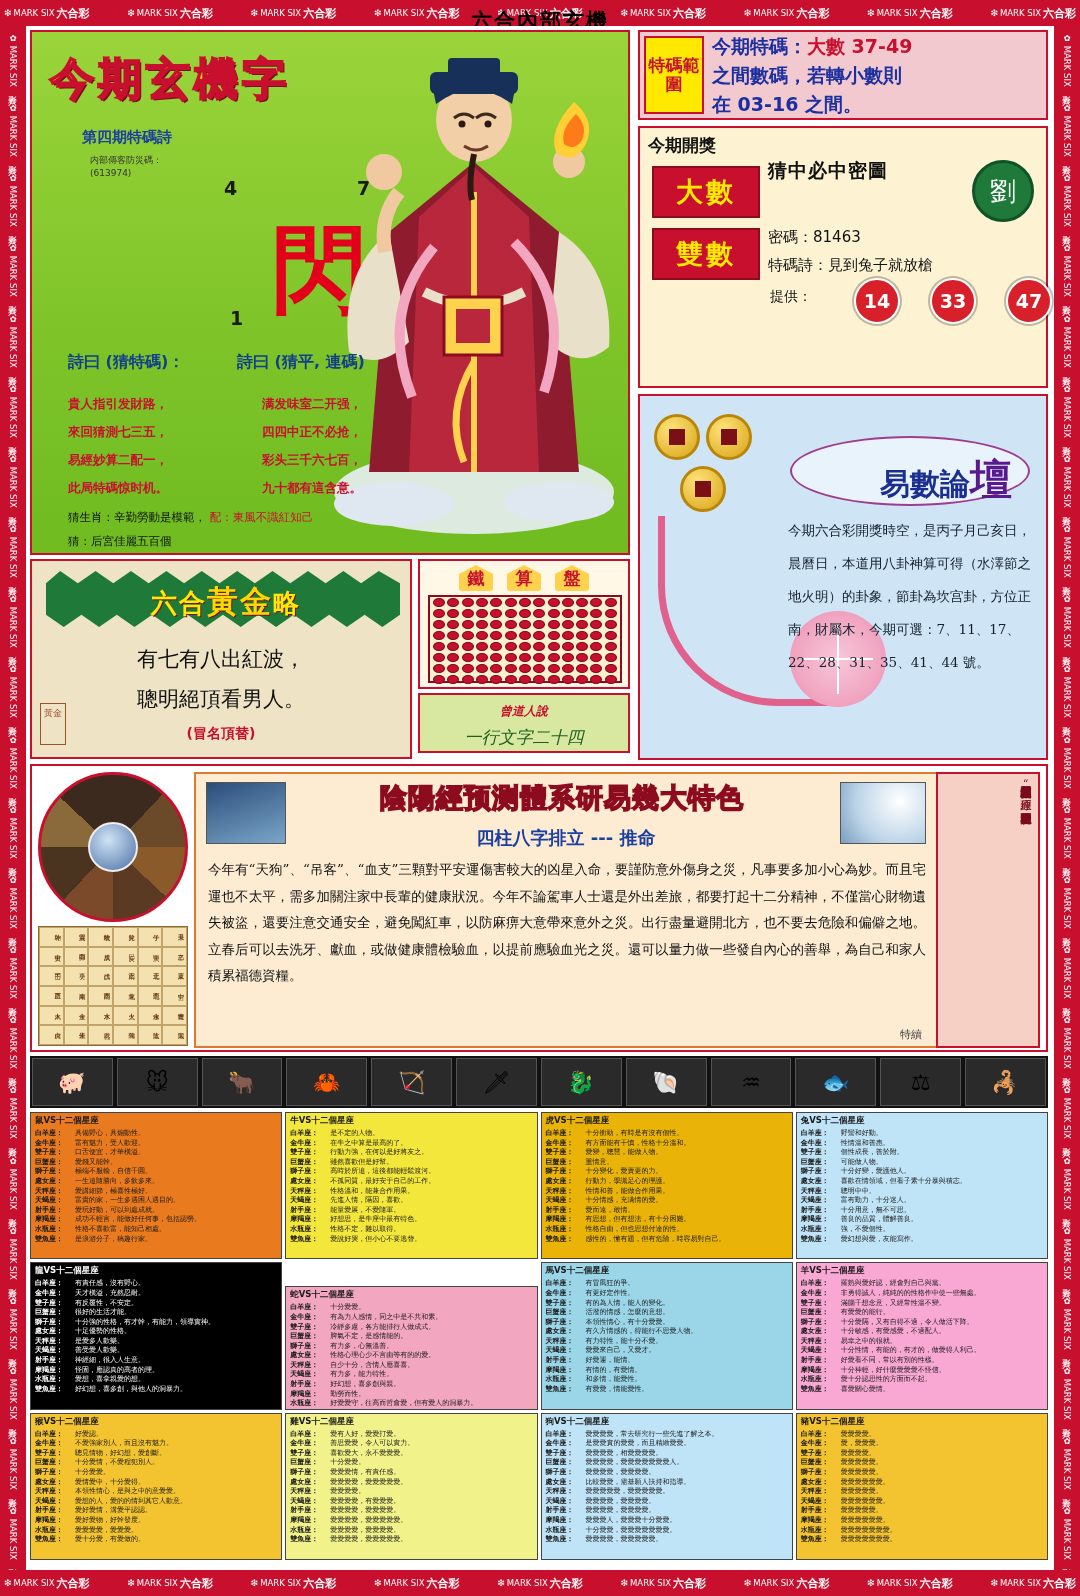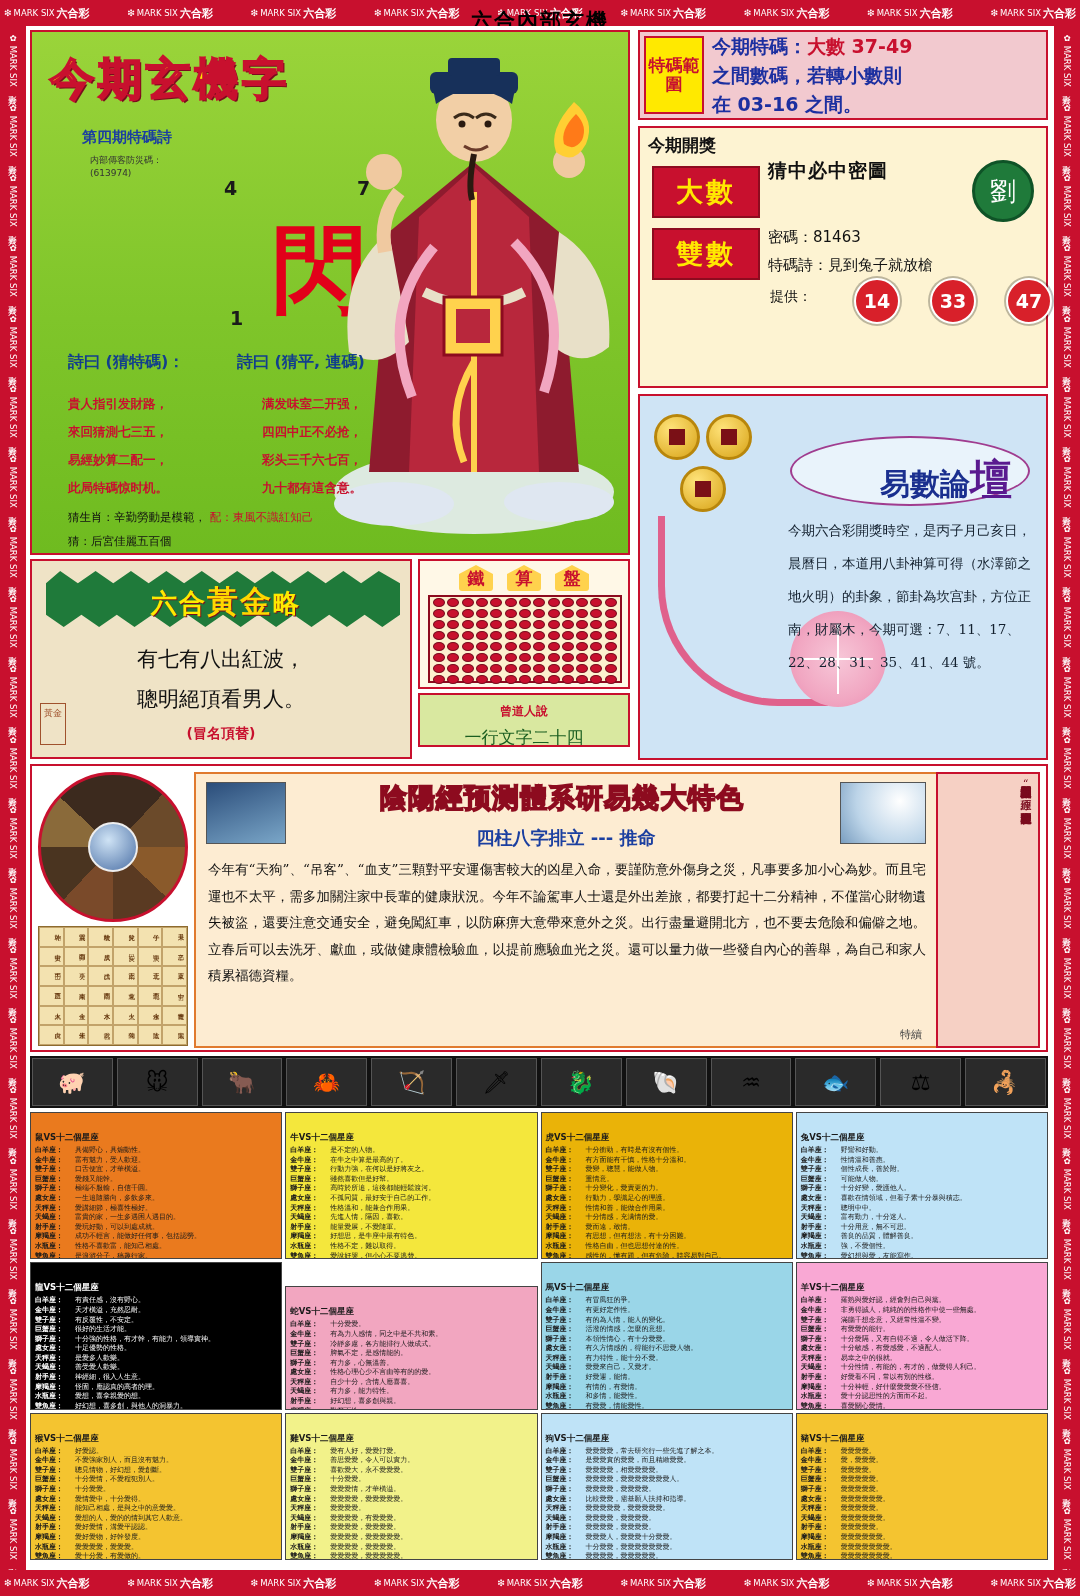--- a/index.html
+++ b/index.html
@@ -198,22 +198,22 @@
   .fTitle { position:absolute; top:4px; left:0; width:100%; display:flex; justify-content:center; gap:14px; }
   .fTitle span {
     width:34px; height:26px; background:#ffd24d; color:#c8102e; font-weight:bold; font-size:17px;
     display:flex; align-items:center; justify-content:center; border-radius:3px;
     clip-path:polygon(0 35%,50% 0,100% 35%,100% 100%,0 100%);
   }
   .abacus { position:absolute; left:8px; top:34px; width:194px; height:88px; background:#fdf0cf; border:2px solid #8d0b1f; }
   .abRow { display:flex; justify-content:space-around; padding:1px 2px; }
   .bead { width:12px; height:9px; border-radius:50%; background:#c8102e; border:1px solid #7a0c1e; }
   .panelG {
-    position:absolute; left:392px; top:667px; width:212px; height:54px;
-    background:#d9e8a0; border:2px solid #c8102e; text-align:center;
+    position:absolute; left:392px; top:667px; width:212px; height:60px;
+    background:#d9e8a0; border:2px solid #c8102e; text-align:center;font-style:italic;
   }
   .gTitle { margin-top:8px; font-size:12px; color:#c8102e; font-weight:bold; }
   .gText { margin-top:6px; font-size:17px; color:#1b5e20; font-family:"DejaVu Serif", serif; }
 
   
   .panelH {
     position:absolute; left:4px; top:738px; width:1018px; height:288px;
     background:#fff; border:2px solid #c8102e;
   }
   .compass {
@@ -268,21 +268,21 @@
   .iconCell {
     flex:1; margin:2px; background:#2a2a2a; border:1px solid #555;
     display:flex; align-items:center; justify-content:center; font-size:22px;
   }
 
   
   .zGrid {
     position:absolute; left:4px; top:1086px; width:1018px; height:448px;
     display:grid; grid-template-columns:repeat(4,1fr); grid-template-rows:repeat(3,1fr); gap:3px;
   }
-  .zCard { border:1px solid #444; padding:19px 4px; overflow:hidden; position:relative; }
+  .zCard { border:1px solid #444; padding:2px 4px; overflow:hidden; position:relative; }
   .zCard h4 { margin:0 0 2px 0; font-size:8.5px; font-weight:bold; }
   .zRow { display:flex; font-size:7px; line-height:9.6px; }
   .zRow .sign { width:40px; flex:none; font-weight:bold; }
   .zRow .txt { flex:1; }
 </style>
 </head>
 <body>
 
 <div class="page">
 
@@ -1196,21 +1196,21 @@
           <div class="zRow">
             <span class="sign">獅子座：</span>
             <span class="txt">十分愛愛。</span>
           </div>
           <div class="zRow">
             <span class="sign">處女座：</span>
             <span class="txt">愛情愛中，十分愛得。</span>
           </div>
           <div class="zRow">
             <span class="sign">天秤座：</span>
-            <span class="txt">能知己相處，是與之中的意愛愛。</span>
+            <span class="txt">本領性情心，是與之中的意愛愛。</span>
           </div>
           <div class="zRow">
             <span class="sign">天蝎座：</span>
             <span class="txt">愛想的人，愛的的情到其它人歡意。</span>
           </div>
           <div class="zRow">
             <span class="sign">射手座：</span>
             <span class="txt">愛好愛情，溝愛平認認。</span>
           </div>
           <div class="zRow">
@@ -1239,21 +1239,21 @@
           <div class="zRow">
             <span class="sign">雙子座：</span>
             <span class="txt">喜歡愛大，永不愛愛愛。</span>
           </div>
           <div class="zRow">
             <span class="sign">巨蟹座：</span>
             <span class="txt">十分愛愛。</span>
           </div>
           <div class="zRow">
             <span class="sign">獅子座：</span>
-            <span class="txt">愛愛愛情，才華橫溢。</span>
+            <span class="txt">愛愛愛情，有責任感。</span>
           </div>
           <div class="zRow">
             <span class="sign">處女座：</span>
             <span class="txt">愛愛愛愛，愛愛愛愛愛。</span>
           </div>
           <div class="zRow">
             <span class="sign">天秤座：</span>
             <span class="txt">愛愛愛愛。</span>
           </div>
           <div class="zRow">

